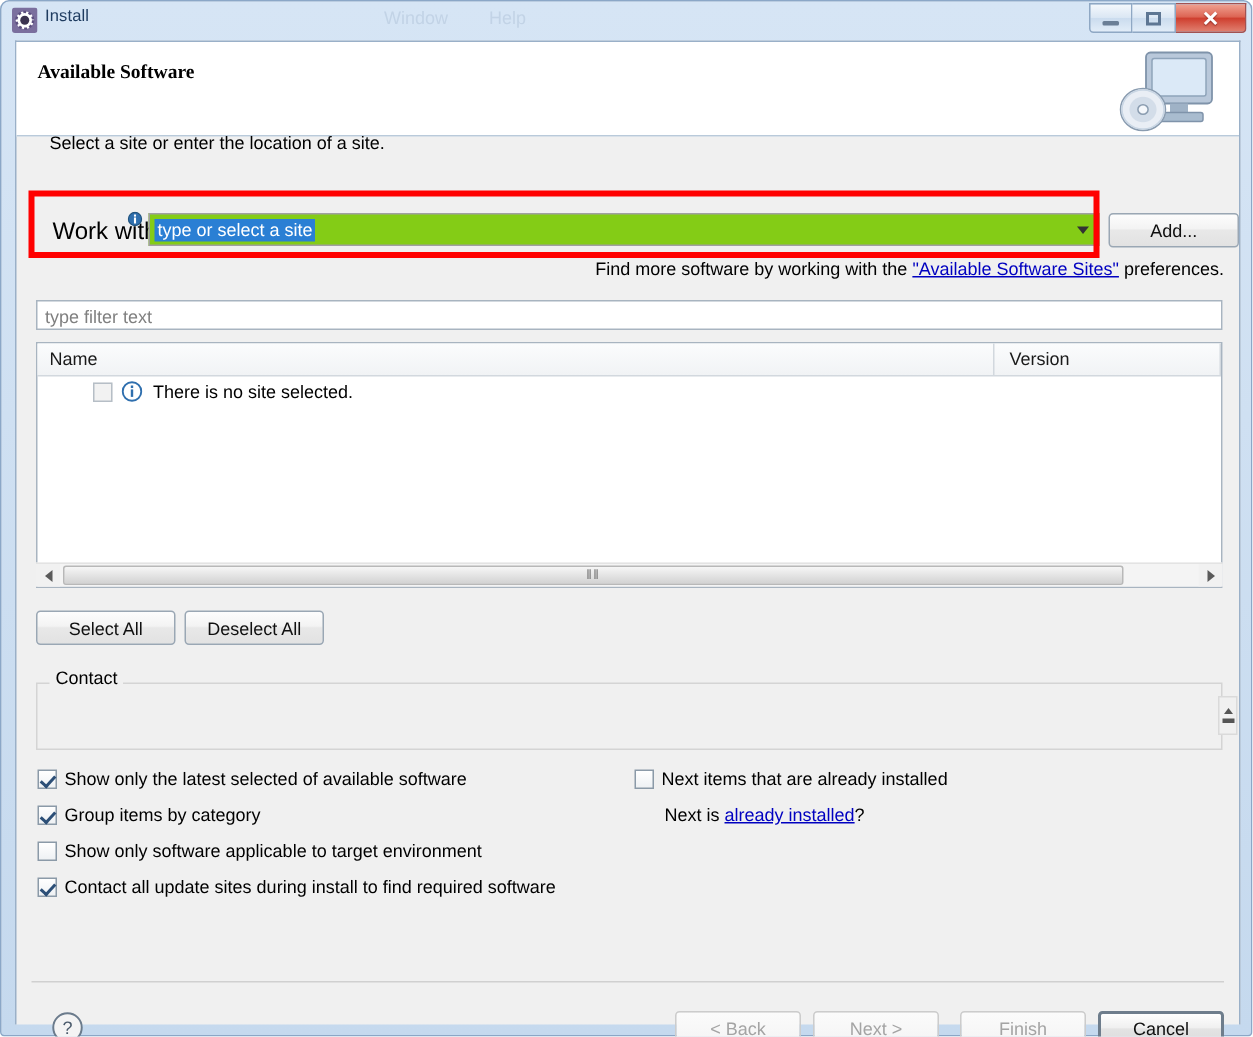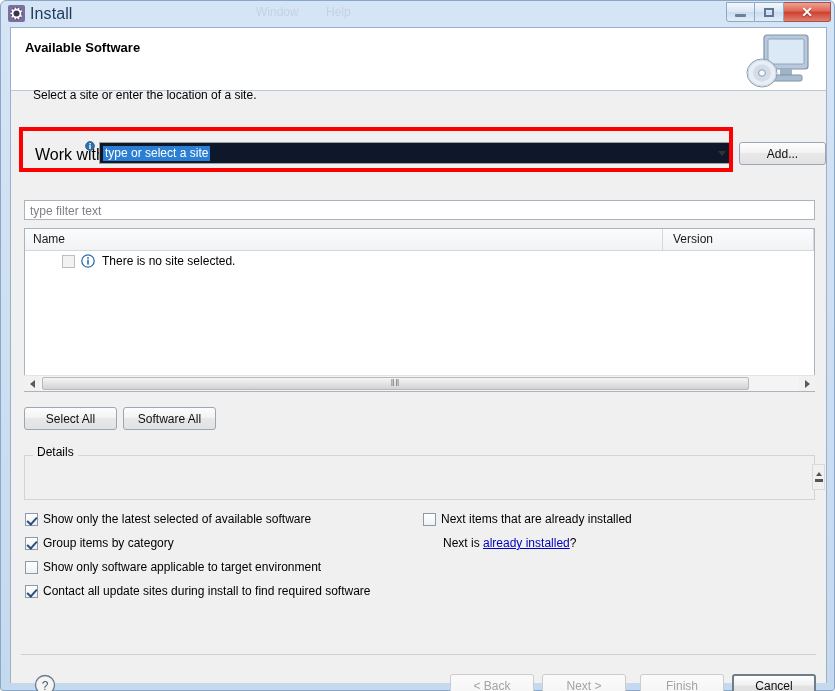--- a/index.html
+++ b/index.html
@@ -35,21 +35,21 @@
     width: 835px; height: 26px;
   }
   #title-icon {
     position: absolute;
     left: 7px; top: 4px;
     width: 17px; height: 17px;
   }
   #title-text {
     position: absolute;
     left: 29px; top: 4px;
-    font-size: 16px;
+    font-size: 11px;
     color: #1f3c60;
     letter-spacing: .1px;
   }
   .ghost-text {
     position: absolute;
     font-size: 12px;
     color: #c2d3e6;
   }
 
   #winbtns {
@@ -114,20 +114,21 @@
     width: 815px; height: 62px;
     background: #ffffff;
     border-bottom: 1px solid #b9cada;
   }
   #banner-title {
     position: absolute;
     left: 14px; top: 12px;
     font-size: 13px;
     font-weight: bold;
     color: #000000;
+    font-family: Liberation Serif, serif;
   }
   #banner-sub {
     position: absolute;
     left: 22px; top: 36px;
     font-size: 12px;
     color: #000000;
     margin-top: 24px;
   }
   #banner-icon {
     position: absolute;
@@ -144,21 +145,21 @@
   #info-icon-workwith {
     position: absolute;
     left: 74px; top: 112px;
     width: 10px; height: 10px;
   }
   #combo {
     position: absolute;
     left: 88px; top: 114px;
     width: 634px; height: 22px;
     box-sizing: border-box;
-    background: #0f172a;
+    background: #84cc16;
     border: 1px solid #a0a0a0;
   }
   #combo-text {
     position: absolute;
     left: 3px; top: 3px;
     height: 15px;
     line-height: 15px;
     padding: 0 2px;
     font-size: 12px;
     background: #2a7fd4;
@@ -507,20 +508,23 @@
 
     <div id="combo">
       <div id="combo-text" title="type or select a site">type or select a site</div>
       <div id="combo-arrow"></div>
     </div>
 
     <button id="addbtn" class="btn">Add...</button>
 
     <div id="redbox"></div>
 
+    <div id="hint">
+      <span>Find more software by working with the </span><a class="link">"Available Software Sites"</a><span> preferences.</span>
+    </div>
 
     <div id="table">
       <div id="thead">
         <div class="th" style="left:8px;">Name</div>
         <div class="th-sep" style="left:637px;"></div>
         <div class="th" style="left:648px;">Version</div>
         <div class="th-sep" style="left:788px;"></div>
       </div>
 
       <div id="row0">
@@ -548,24 +552,24 @@
       </div>
       <div id="sb-thumb">
         <span id="sb-grip">‖‖</span>
       </div>
       <div class="sb-arrow right">
         <div class="tri-right"></div>
       </div>
     </div>
 
     <button id="selall" class="btn">Select All</button>
-    <button id="deselall" class="btn">Software All</button>
+    <button id="deselall" class="btn">Deselect All</button>
 
     <div id="details"></div>
-    <div id="details-legend">Details</div>
+    <div id="details-legend">Contact</div>
     <div id="details-spin">
       <div class="spin-up"></div>
       <div class="spin-bar"></div>
     </div>
 
     <div class="optrow" style="left:14px; top:484px;">
       <span class="cbwrap">
           <span class="cb checked"></span>
         </span>
       <span class="cblabel">Show only the latest selected of available software</span>

